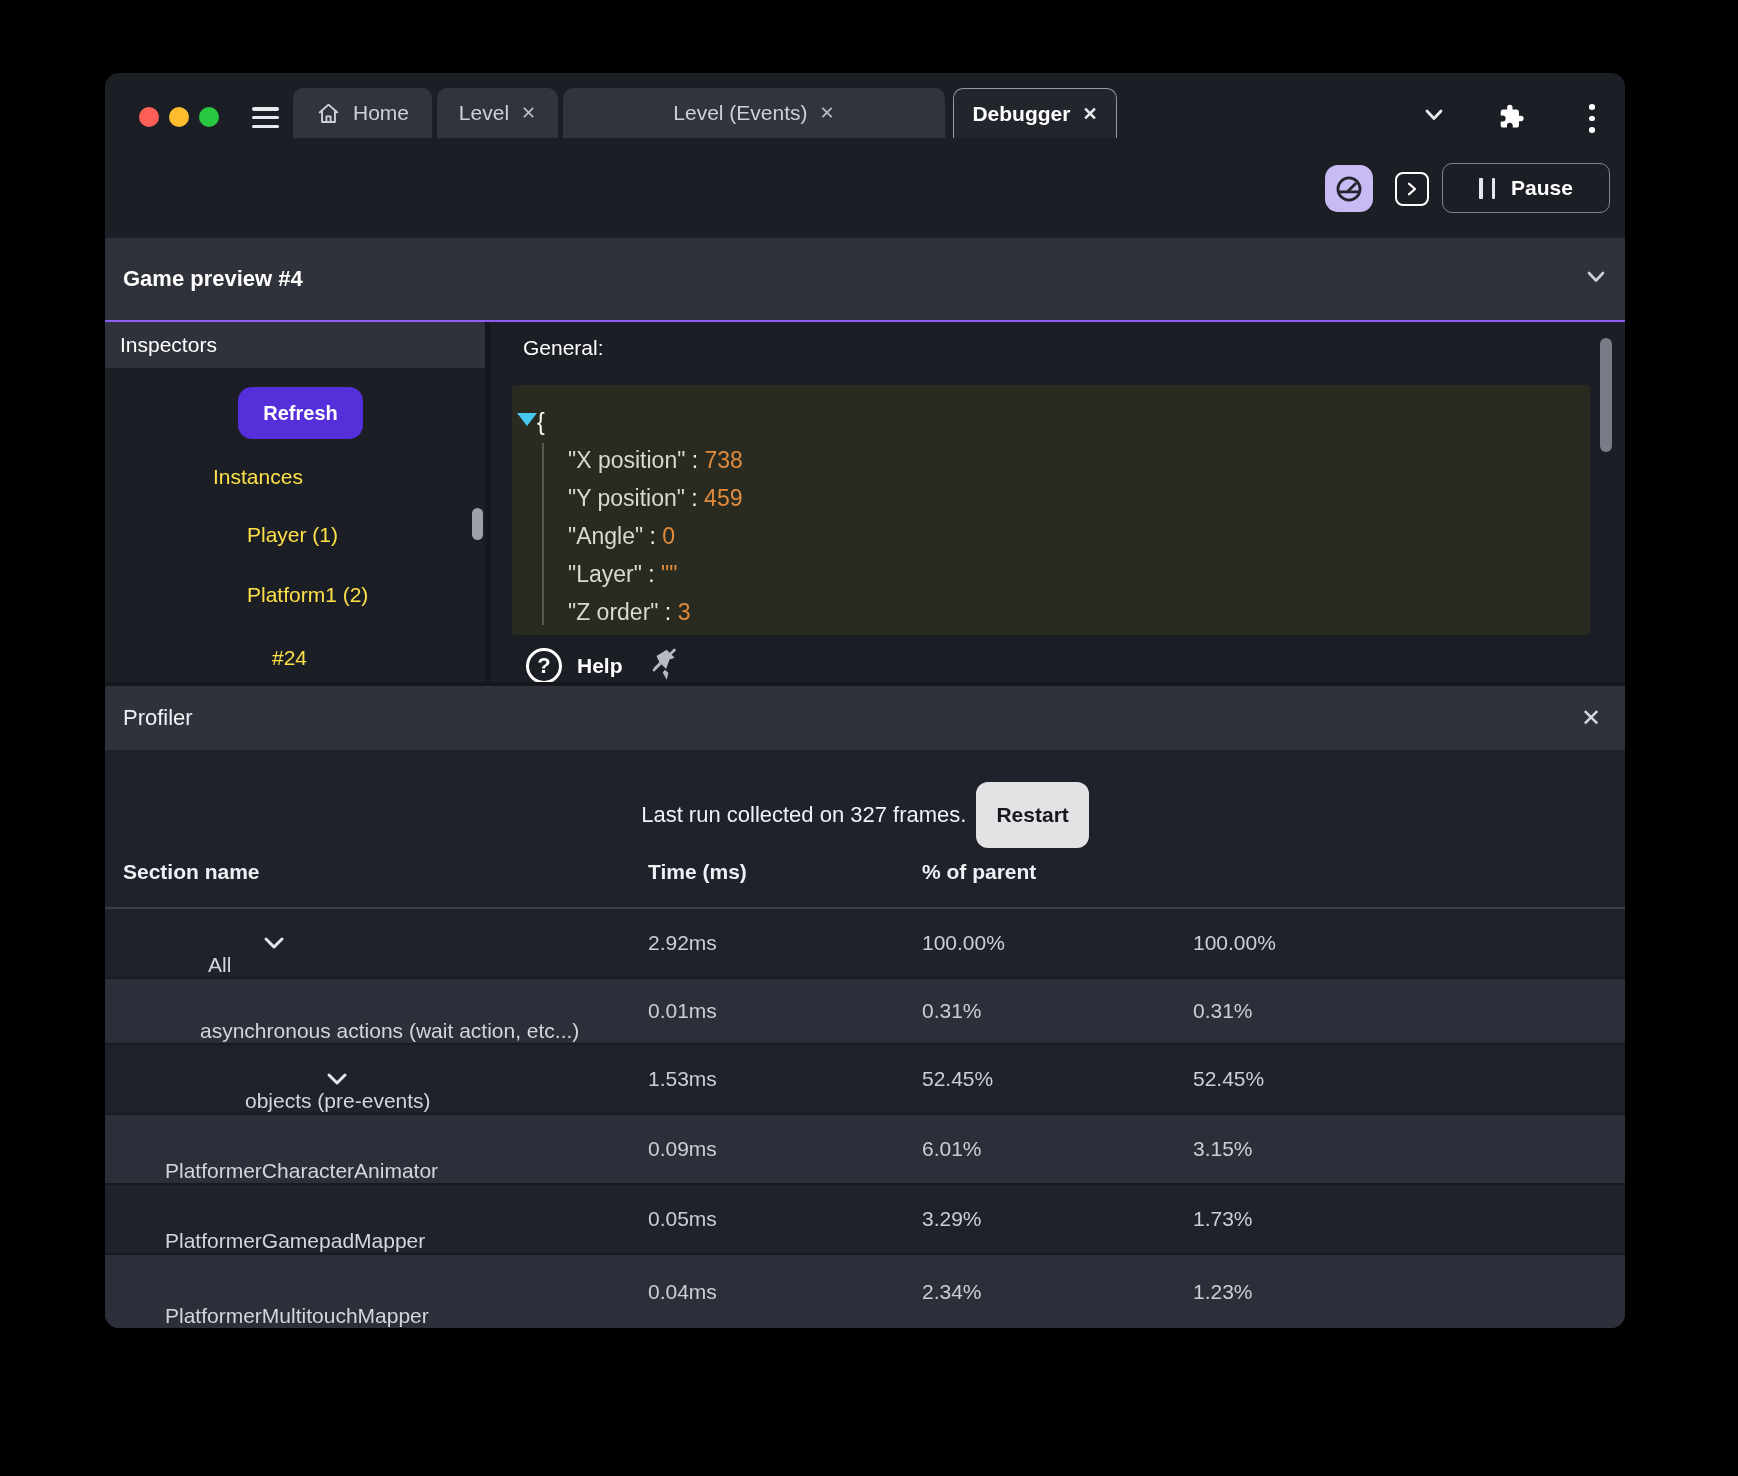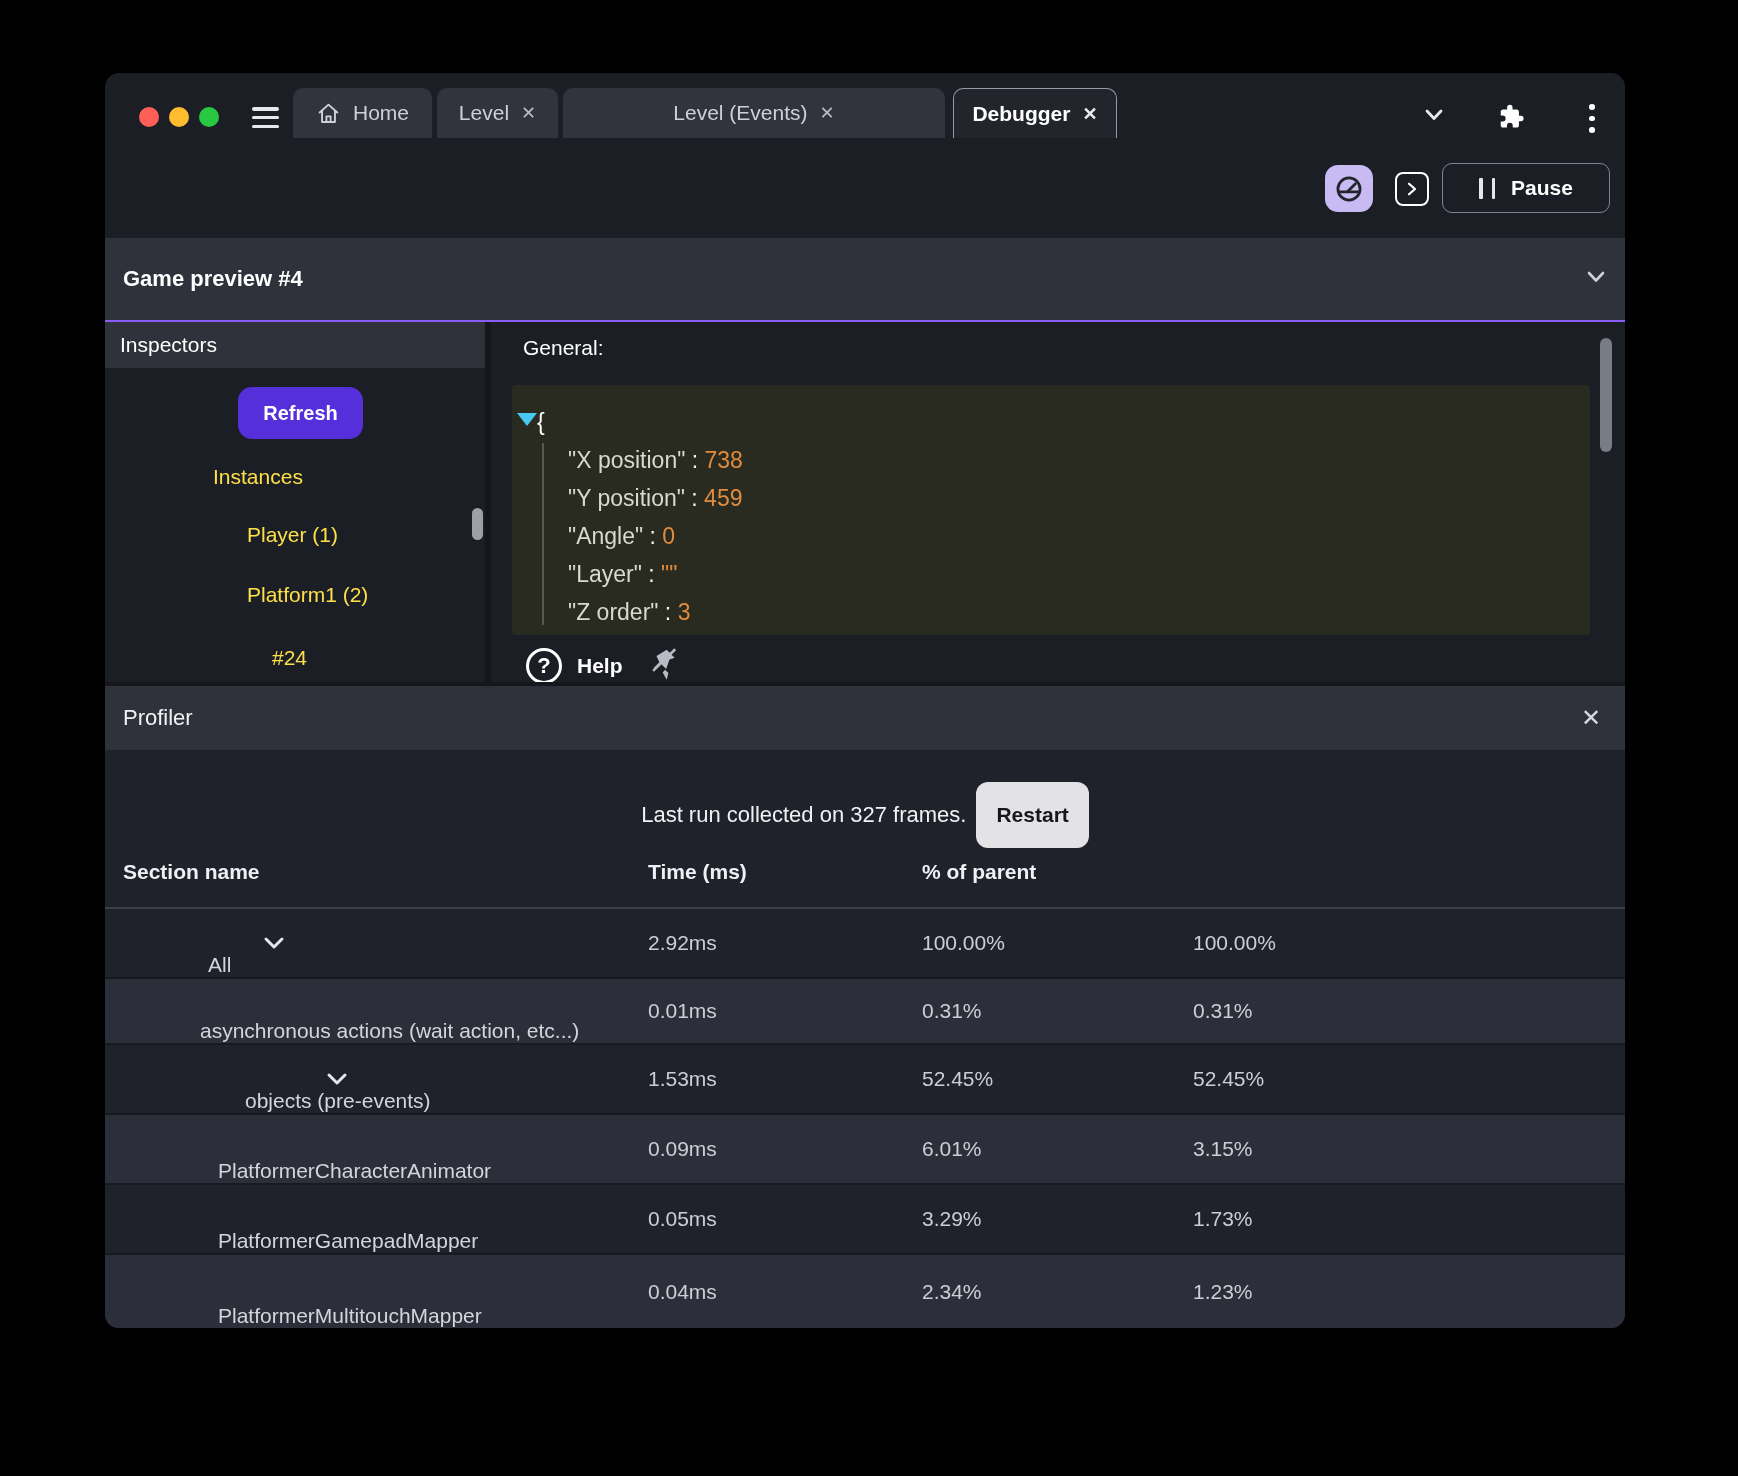--- a/index.html
+++ b/index.html
@@ -86,21 +86,21 @@
   .tdiv{position:absolute;left:0;top:157px;width:100%;height:2px;background:#3b3e47;}
   .prows{position:absolute;left:0;top:159px;width:100%;}
   .prow{color:#ccced6;font-size:21px;cursor:pointer;position:relative;}
   .prow + .prow{border-top:2px solid #181a21;}
   .prow.light{background:var(--row-light);}
   .prow .name{color:#d3d5dc;position:relative;height:100%;display:flex;align-items:flex-end;}
   .prow .chv{position:absolute;top:50%;transform:translateY(-50%);}
   .r-d0c .name span{padding-left:103px;} .r-d0c .chv{left:55px;}
   .r-d1  .name span{padding-left:95px;}
   .r-d1c .name span{padding-left:140px;} .r-d1c .chv{left:81px;}
-  .r-d2  .name span{padding-left:113px;}
+  .r-d2  .name span{padding-left:60px;}
 </style>
 </head>
 <body>
 
 <div class="window">
 
   <div class="abs traffic">
     <span class="tl red"></span>
     <span class="tl yellow"></span>
     <span class="tl green"></span>

